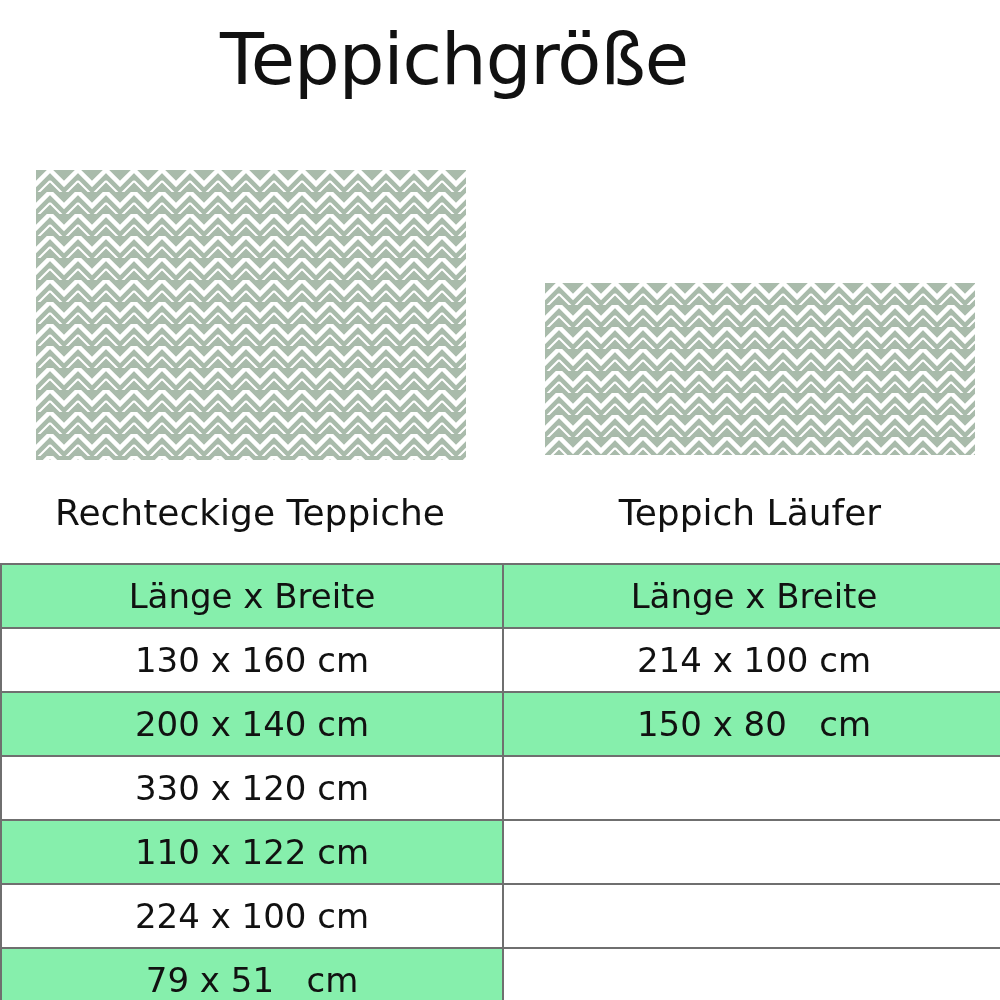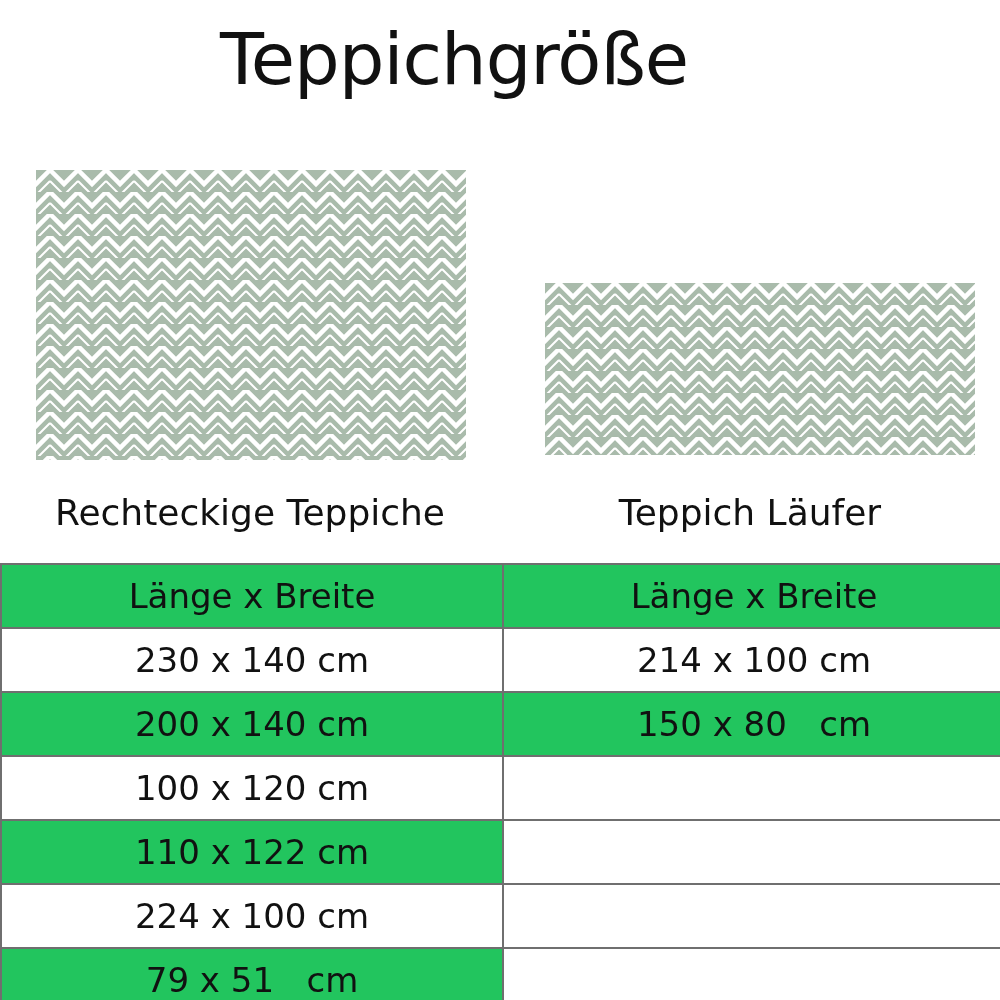--- a/index.html
+++ b/index.html
@@ -84,21 +84,21 @@
     height: 62px;
     border: 2px solid #6f6f6f;
     text-align: center;
     font-size: 34px;
     color: #111111;
     padding: 0;
     vertical-align: middle;
     white-space: pre;
   }
   .table tr.shaded td {
-    background: #22c55e;
+    background: #86efac;
   }
   .table tr.plain td {
     background: #ffffff;
   }
   .table td.empty {
     background: #ffffff !important;
   }
 </style>
 </head>
 <body>
@@ -140,29 +140,29 @@
   <div class="caption" id="caption-rect">Rechteckige Teppiche</div>
   <div class="caption" id="caption-runner">Teppich Läufer</div>
 
   <table class="table">
     <tbody>
       <tr class="shaded">
         <td>Länge x Breite</td>
         <td>Länge x Breite</td>
       </tr>
       <tr class="plain">
-        <td>230 x 140 cm</td>
+        <td>130 x 160 cm</td>
         <td>214 x 100 cm</td>
       </tr>
       <tr class="shaded">
         <td>200 x 140 cm</td>
         <td>150 x 80   cm</td>
       </tr>
       <tr class="plain">
-        <td>100 x 120 cm</td>
+        <td>330 x 120 cm</td>
         <td class="empty"></td>
       </tr>
       <tr class="shaded">
         <td>110 x 122 cm</td>
         <td class="empty"></td>
       </tr>
       <tr class="plain">
         <td>224 x 100 cm</td>
         <td class="empty"></td>
       </tr>

